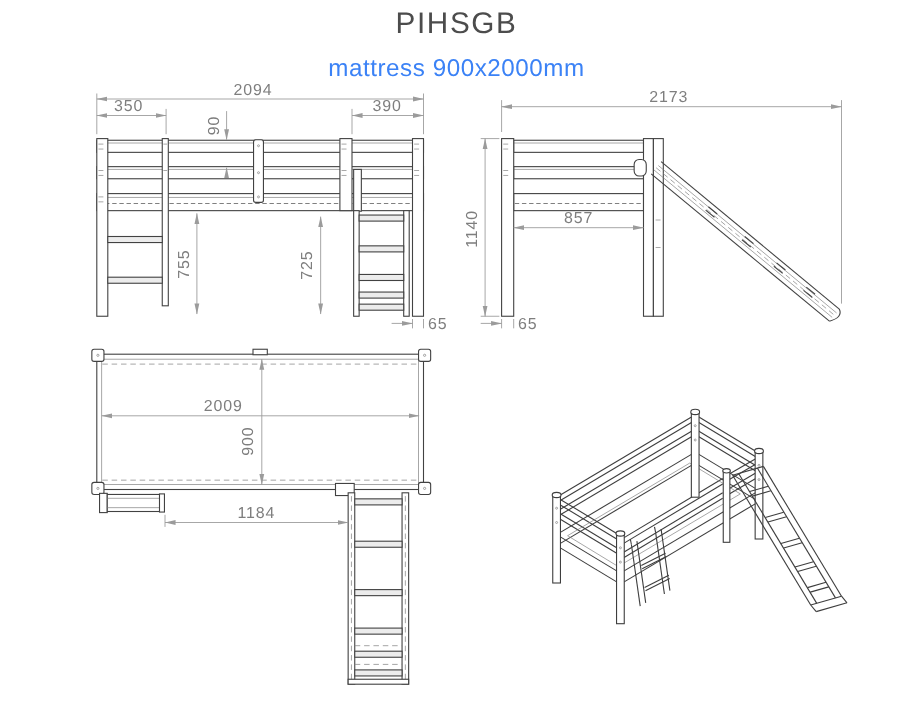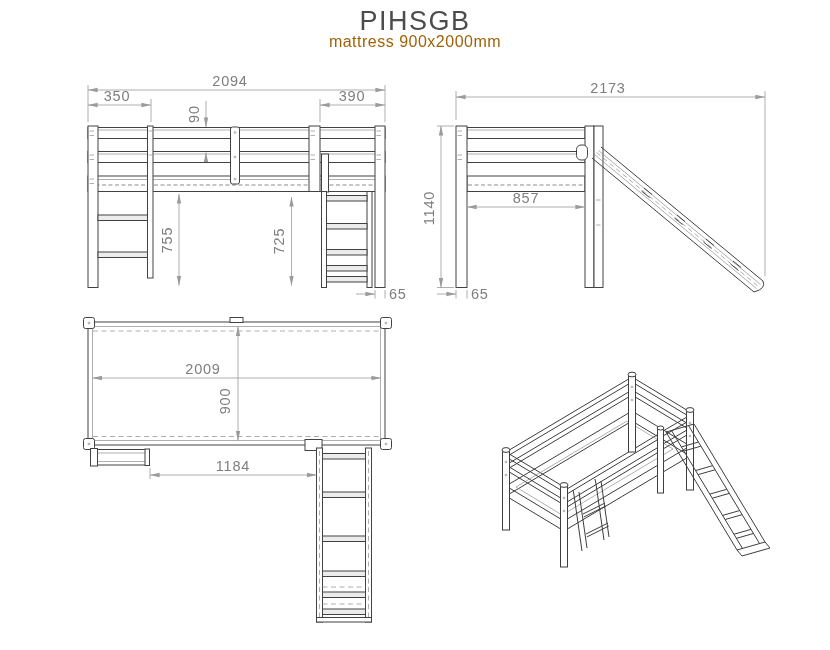--- a/index.html
+++ b/index.html
@@ -1,21 +1,21 @@
 <!DOCTYPE html>
 <html><head>
 <meta charset="utf-8">
 <style>
   html,body{margin:0;padding:0;background:#fff;}
   .canvas{position:relative;width:830px;height:650px;background:#ffffff;overflow:hidden;
           font-family:"Liberation Sans",sans-serif;}
   .title{position:absolute;top:6px;left:0;width:100%;text-align:center;
          font-size:27px;color:#4c4c4c;letter-spacing:1.5px;}
-  .subtitle{position:absolute;top:33px;left:0;width:100%;text-align:center;
-            font-size:16px;color:#a16207;letter-spacing:.5px;}
+  .subtitle{position:absolute;top:49px;left:0;width:100%;text-align:center;
+            font-size:22px;color:#3b82f6;letter-spacing:.5px;}
   svg{position:absolute;top:0;left:0;}
   .ln{stroke:#424242;stroke-width:1;fill:none;}
   .rail{stroke:#424242;stroke-width:1;fill:#ffffff;}
   .rung{stroke:#424242;stroke-width:1;fill:#ececec;}
   .thin{stroke:#7a7a7a;stroke-width:.6;fill:none;}
   .dash{stroke:#5a5a5a;stroke-width:.7;fill:none;stroke-dasharray:4 2.5;}
   .dashlt{stroke:#8a8a8a;stroke-width:.7;fill:none;stroke-dasharray:5 3.5;}
   .dim{stroke:#9b9b9b;stroke-width:.8;fill:none;}
   .dimtxt{fill:#7e7e7e;font-size:14.5px;letter-spacing:.8px;}
   .iso{stroke:#3e3e3e;stroke-width:1;fill:none;}

